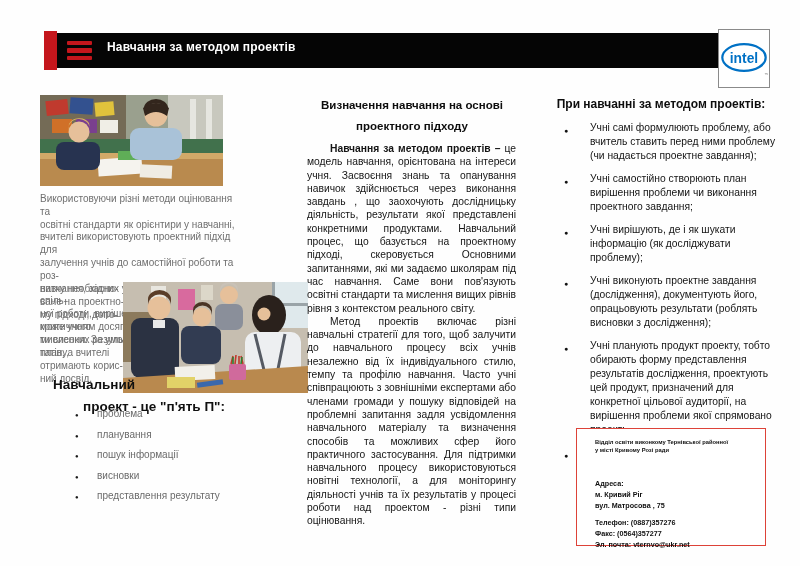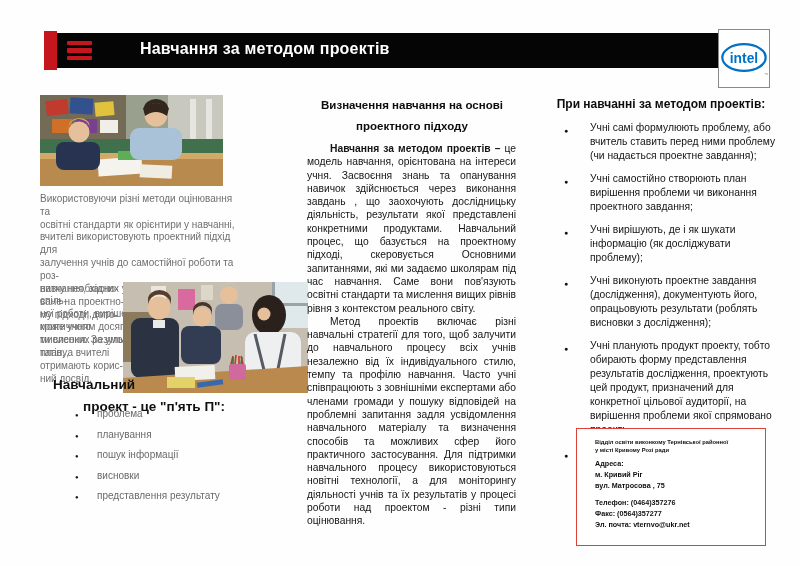--- a/index.html
+++ b/index.html
@@ -6,22 +6,22 @@
   *{box-sizing:border-box;}
   .page{position:relative;width:800px;height:566px;background:#fefefe;overflow:hidden;
         font-family:"Liberation Sans",sans-serif;}
   
   .red-tab{position:absolute;left:44px;top:31px;width:13px;height:39px;background:#c4161c;}
   .black-bar{position:absolute;left:57px;top:33px;width:661px;height:35px;background:#050505;
              display:flex;align-items:center;}
   .hamburger{position:absolute;left:67px;top:41px;width:25px;height:19px;
              display:flex;flex-direction:column;justify-content:space-between;}
   .hamburger span{display:block;height:4.2px;background:#c4161c;border-radius:1px;}
-  .header-title{position:absolute;left:107px;top:40px;color:#ffffff;font-size:16px;
-                font-weight:bold;letter-spacing:.2px;white-space:nowrap;margin-left:33px;}
+  .header-title{position:absolute;left:107px;top:40px;color:#ffffff;font-size:12px;
+                font-weight:bold;letter-spacing:.2px;white-space:nowrap;}
   .logo-box{position:absolute;left:718px;top:29px;width:52px;height:59px;background:#ffffff;
             border:1px solid #8a8a8a;display:flex;align-items:center;justify-content:center;}
   
   .photo1{position:absolute;left:40px;top:95px;width:183px;height:91px;}
   .photo2{position:absolute;left:123px;top:282px;width:185px;height:111px;}
   .intro-a{position:absolute;left:40px;top:193px;width:200px;font-size:10px;line-height:12.8px;
            color:#6f6f6f;white-space:pre-line;}
   .intro-b{position:absolute;left:40px;top:283px;width:95px;font-size:10px;line-height:12.8px;
            color:#6f6f6f;white-space:pre-line;}
   .proj-title1{position:absolute;left:53px;top:377px;font-size:13.5px;font-weight:bold;color:#101010;}
@@ -41,21 +41,21 @@
   .right-heading{position:absolute;left:545px;top:97px;width:232px;text-align:center;
                  font-size:12px;font-weight:bold;color:#0d0d0d;}
   .right-list{position:absolute;left:558px;top:121px;width:218px;list-style:none;margin:0;padding:0;}
   .right-list li{position:relative;padding-left:32px;margin-bottom:9px;font-size:10.3px;
                  line-height:14px;color:#141414;}
   .right-list li::before{content:"●";position:absolute;left:6px;top:3px;font-size:7px;color:#111;}
   
   .contact-box{position:absolute;left:576px;top:428px;width:190px;height:118px;
                border:1.6px solid #dd4238;background:#ffffff;padding:9px 10px 0 18px;}
   .contact-org{font-size:5.8px;font-weight:bold;color:#101010;line-height:8px;white-space:pre-line;}
-  .contact-label{margin-top:4px;font-size:7.2px;font-weight:bold;color:#101010;line-height:11px;}
+  .contact-label{margin-top:24px;font-size:7.2px;font-weight:bold;color:#101010;line-height:11px;}
   .contact-line{font-size:7.2px;font-weight:bold;color:#101010;line-height:11px;}
   .contact-gap{margin-top:6px;}
 </style>
 </head>
 <body>
 
 <div class="page">
 
   <div class="red-tab"></div>
   <div class="black-bar"></div>
@@ -193,18 +193,18 @@
     <li>Учні планують продукт проекту, тобто обирають форму представлення результатів дослідження, проектують цей продукт, призначений для конкретної цільової аудиторії, на вирішення проблеми якої спрямовано проект;</li>
     <li>Учні презентують свій продукт цільовій аудиторії.</li>
   </ul>
 
   <div class="contact-box">
     <div class="contact-org">Відділ освіти виконкому Тернівської районної
 у місті Кривому Розі ради</div>
     <div class="contact-label">Адреса:</div>
     <div class="contact-line">м. Кривий Ріг</div>
     <div class="contact-line">вул. Матросова , 75</div>
-    <div class="contact-line contact-gap">Телефон: (0464)357276</div>
+    <div class="contact-line contact-gap">Телефон: (0887)357276</div>
     <div class="contact-line">Факс: (0564)357277</div>
     <div class="contact-line">Эл. почта: vternvo@ukr.net</div>
   </div>
 
 </div>
 
 </body></html>

